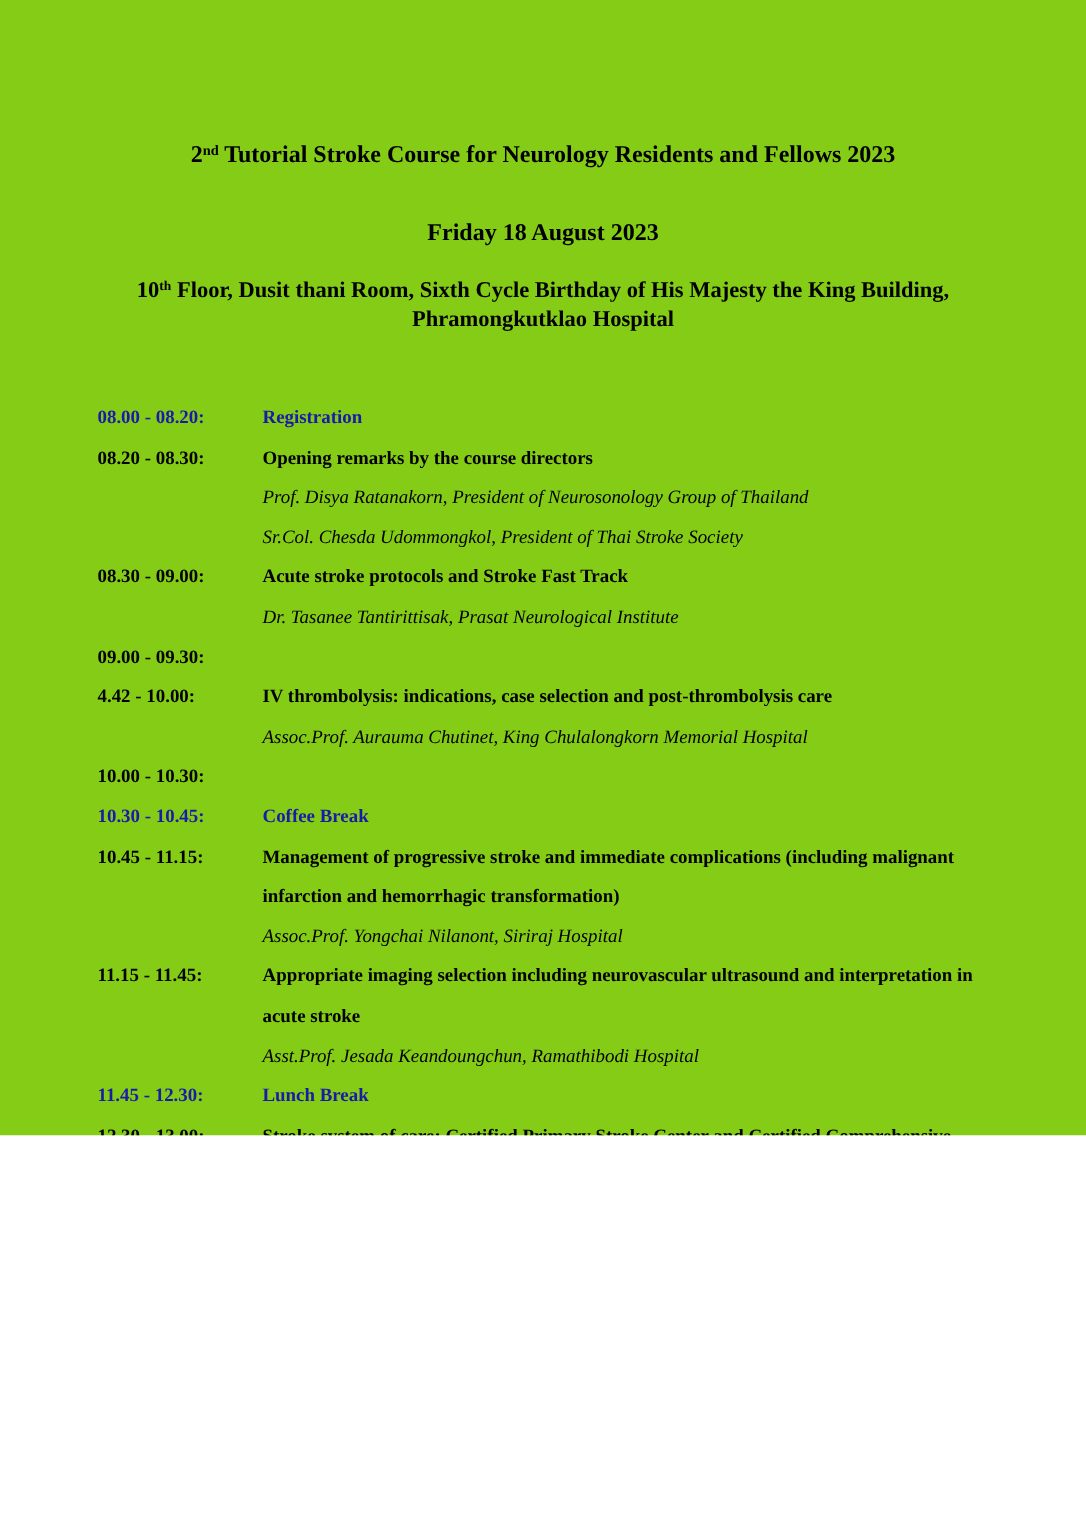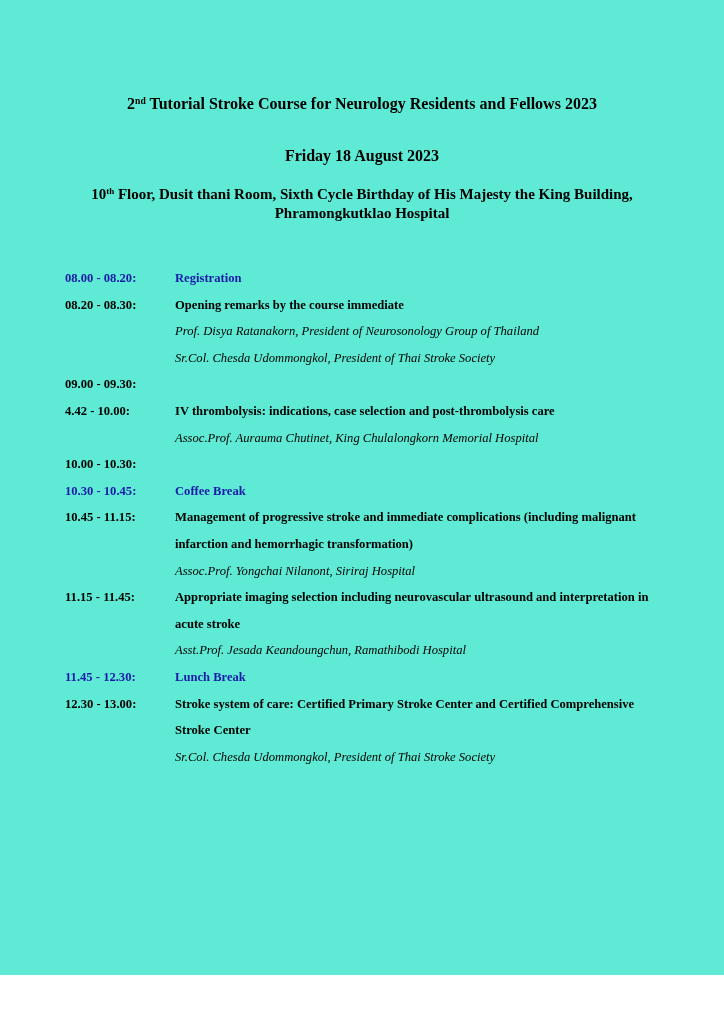--- a/index.html
+++ b/index.html
@@ -3,22 +3,22 @@
 <meta charset="utf-8">
 <style>
   html, body {
     margin: 0;
     padding: 0;
     background: #ffffff;
   }
   .page {
     position: relative;
     width: 724px;
-    height: 975px;
-    background: #5eead4;
+    height: 757px;
+    background: #84cc16;
     font-family: "Liberation Serif", serif;
     color: #000000;
     overflow: hidden;
     box-sizing: border-box;
   }
   .doc-header {
     text-align: center;
     padding-top: 96px;
   }
   .doc-title {
@@ -99,26 +99,33 @@
     <div class="row highlight">
       <div class="time">08.00 - 08.20:</div>
       <div class="content">
         <div class="session-title">Registration</div>
       </div>
     </div>
 
     <div class="row">
       <div class="time">08.20 - 08.30:</div>
       <div class="content">
-        <div class="session-title">Opening remarks by the course immediate</div>
+        <div class="session-title">Opening remarks by the course directors</div>
       <div class="speaker">Prof. Disya Ratanakorn, President of Neurosonology Group of Thailand</div>
           <div class="speaker">Sr.Col. Chesda Udommongkol, President of Thai Stroke Society</div>
         </div>
     </div>
 
+    <div class="row">
+      <div class="time">08.30 - 09.00:</div>
+      <div class="content">
+        <div class="session-title">Acute stroke protocols and Stroke Fast Track</div>
+      <div class="speaker">Dr. Tasanee Tantirittisak, Prasat Neurological Institute</div>
+        </div>
+    </div>
 
     <div class="row">
       <div class="time">09.00 - 09.30:</div>
     </div>
 
     <div class="row">
       <div class="time">4.42 - 10.00:</div>
       <div class="content">
         <div class="session-title">IV thrombolysis: indications, case selection and post-thrombolysis care</div>
       <div class="speaker">Assoc.Prof. Aurauma Chutinet, King Chulalongkorn Memorial Hospital</div>

